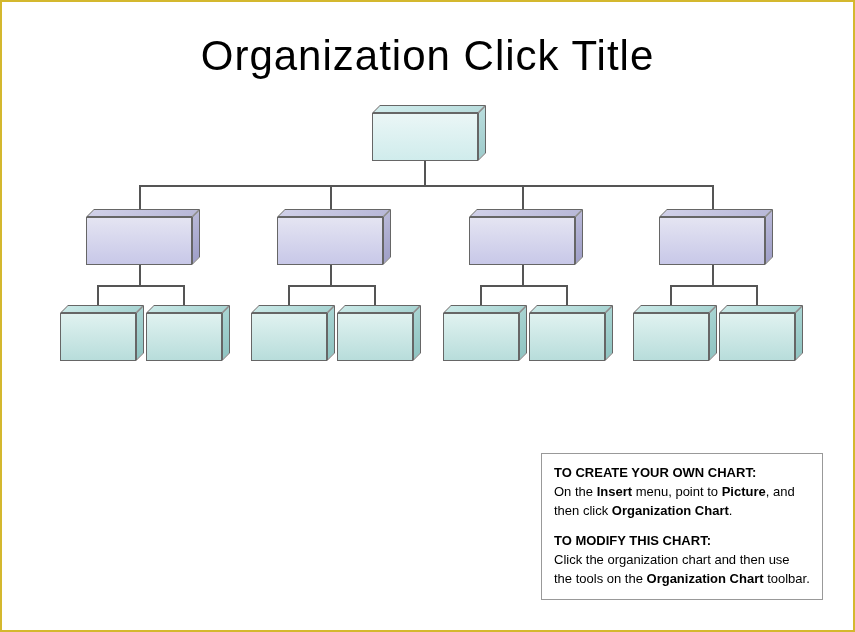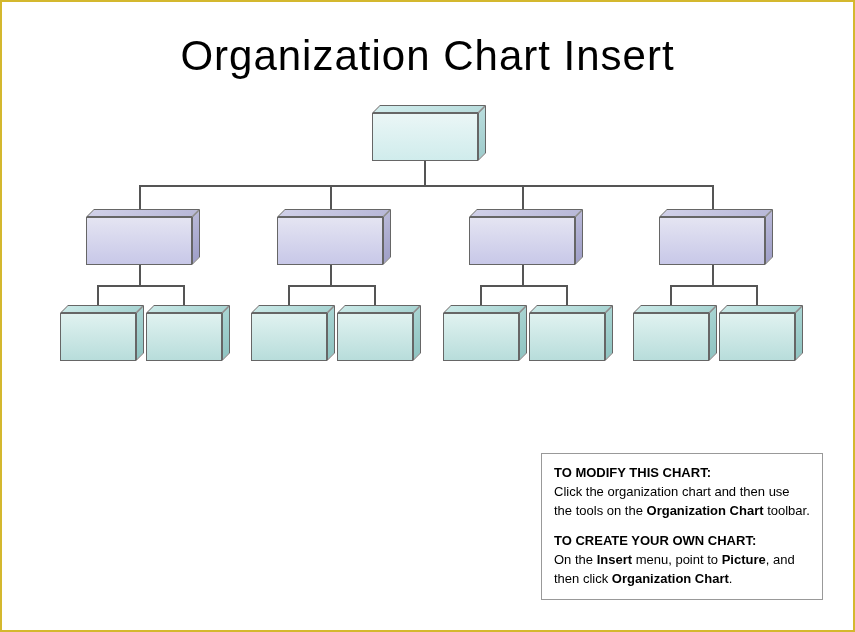--- a/index.html
+++ b/index.html
@@ -53,21 +53,21 @@
   background: #fff;
 }
 .instructions .heading { font-weight: bold; }
 .instructions .para { margin-bottom: 12px; }
 .instructions .para:last-child { margin-bottom: 0; }
 .instructions b { font-weight: bold; }
 </style>
 </head>
 <body>
 
-<h1 class="title">Organization Chart Insert</h1>
+<h1 class="title">Organization Click Title</h1>
 
 <div class="chart-area">
 
   <div class="box3d root" style="left:370px; top:0;">
     <div class="box-face" style="left:0; top:0; width:106px; height:8px; background:linear-gradient(to right,#d0ecec,#b8dcdc); transform:skewX(-45deg); transform-origin:bottom left;"></div>
     <div class="box-face box-front" style="left:0; top:8px; width:106px; height:48px;"></div>
     <div class="box-face" style="left:106px; top:8px; width:8px; height:48px; background:linear-gradient(to bottom,#b8dcdc,#a0cccc); transform:skewY(-45deg); transform-origin:top left;"></div>
   </div>
 
   <div class="line" style="left:422px; top:56px; width:2px; height:24px;"></div>
@@ -157,20 +157,20 @@
   <div class="box3d leaf" style="left:717px; top:200px;">
     <div class="box-face" style="left:0; top:0; width:76px; height:8px; background:linear-gradient(to right,#c8e8e6,#a8d4d2); transform:skewX(-45deg); transform-origin:bottom left;"></div>
     <div class="box-face box-front" style="left:0; top:8px; width:76px; height:48px;"></div>
     <div class="box-face" style="left:76px; top:8px; width:8px; height:48px; background:linear-gradient(to bottom,#a8d4d2,#90c4c2); transform:skewY(-45deg); transform-origin:top left;"></div>
   </div>
 
 </div>
 
 <div class="instructions">
   <div class="para">
+    <span class="heading">TO CREATE YOUR OWN CHART:</span><br>
+    <span>On the </span><b>Insert</b><span> menu, point to </span><b>Picture</b><span>, and then click </span><b>Organization Chart</b><span>.</span>
+  </div>
+  <div class="para">
     <span class="heading">TO MODIFY THIS CHART:</span><br>
     <span>Click the organization chart and then use the tools on the </span><b>Organization Chart</b><span> toolbar.</span>
-  </div>
-  <div class="para">
-    <span class="heading">TO CREATE YOUR OWN CHART:</span><br>
-    <span>On the </span><b>Insert</b><span> menu, point to </span><b>Picture</b><span>, and then click </span><b>Organization Chart</b><span>.</span>
   </div>
 </div>
 
 </body></html>

